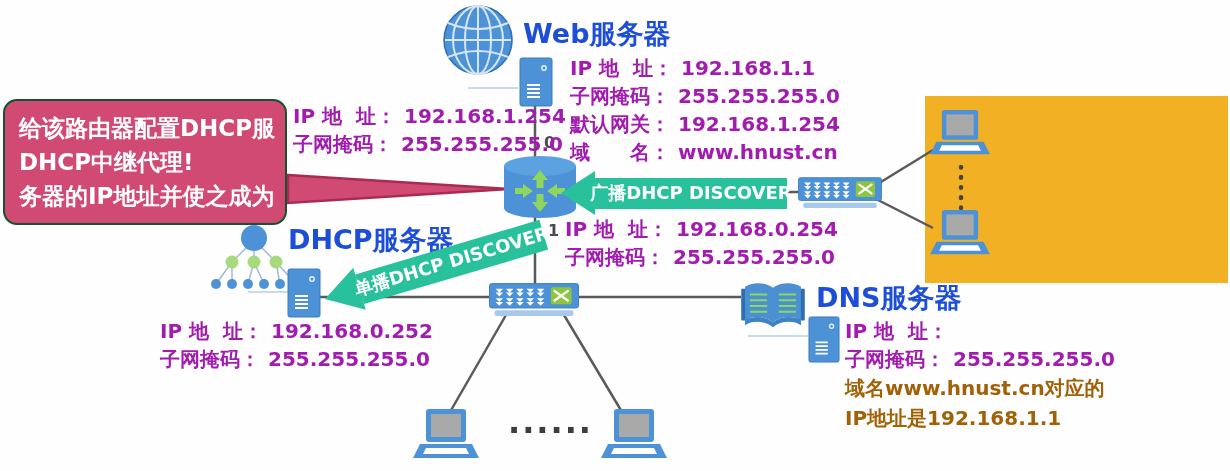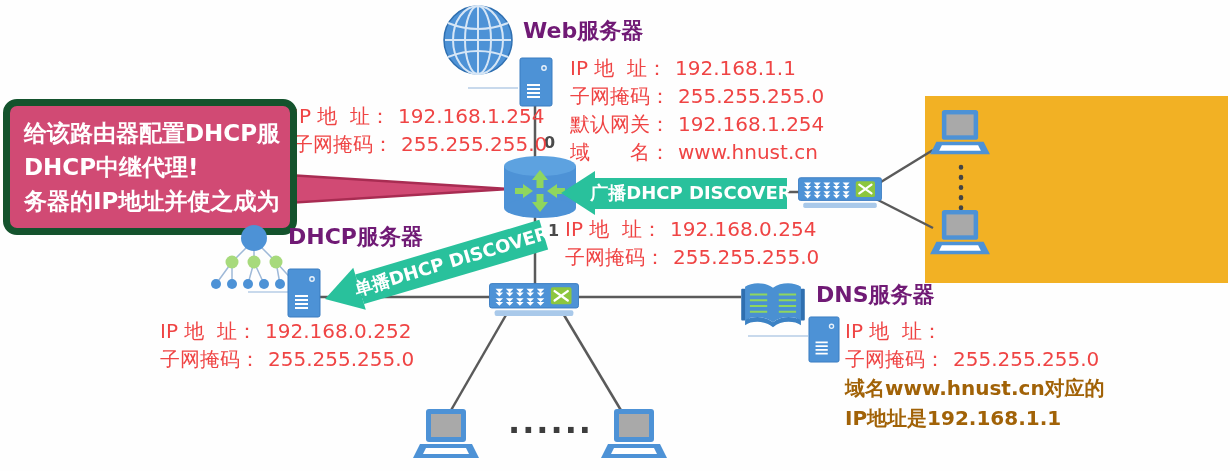--- a/index.html
+++ b/index.html
@@ -2,30 +2,30 @@
 <html><head>
 <meta charset="utf-8">
 <style>
   html,body{margin:0;padding:0;background:#ffffff;}
   .canvas{
     position:relative;width:1230px;height:471px;overflow:hidden;background:#fefefe;
     font-family:"DejaVu Sans","Liberation Sans",sans-serif;color:#4a4a4a;
   }
   .abs{position:absolute;}
   svg.wires{position:absolute;left:0;top:0;width:1230px;height:471px;}
-  .device-title{font-weight:bold;font-size:22px;color:#701a75;white-space:nowrap;}
+  .device-title{font-weight:bold;font-size:27px;color:#1d4ed8;white-space:nowrap;}
   .info-block{display:flex;flex-direction:column;}
-  .info-line{display:flex;white-space:nowrap;font-weight:normal;font-size:20px;line-height:28px;color:#ef4444;}
+  .info-line{display:flex;white-space:nowrap;font-weight:bold;font-size:20px;line-height:28px;color:#a21caf;}
   .info-line .lbl{white-space:pre;}
   .info-line .val{margin-left:8px;}
   .note-line{white-space:nowrap;font-weight:bold;font-size:20px;line-height:30px;color:#a16207;}
   .port-label{font-weight:bold;font-size:16px;color:#4a4a4a;}
   .callout-pink{
     left:3px;top:99px;width:252px;padding:10px 14px;
-    background:#d14a74;border:7px solid #14532d;border-radius:14px;z-index:3;
+    background:#d14a74;border:2px solid #14532d;border-radius:14px;z-index:3;
   }
   .callout-pink .pline{color:#ffffff;font-weight:bold;font-size:23px;line-height:34px;white-space:nowrap;}
   .callout-yellow{left:925px;top:96px;width:303px;height:187px;background:#f2b124;z-index:0;}
   .yellow-text{left:993px;top:146px;z-index:3;}
   .yellow-text .yline{color:#1c1c1c;font-weight:bold;font-size:26px;line-height:39px;white-space:nowrap;}
   .arrow{display:flex;align-items:center;z-index:4;}
   .arrow .head{width:0;height:0;border-top:22px solid transparent;border-bottom:22px solid transparent;border-right:34px solid #29c19c;}
   .arrow .stem{height:31px;background:#29c19c;display:flex;align-items:center;justify-content:center;
     color:#ffffff;font-weight:bold;font-size:18px;white-space:nowrap;width:192px;}
   .arrow-broadcast{left:561px;top:171px;}

